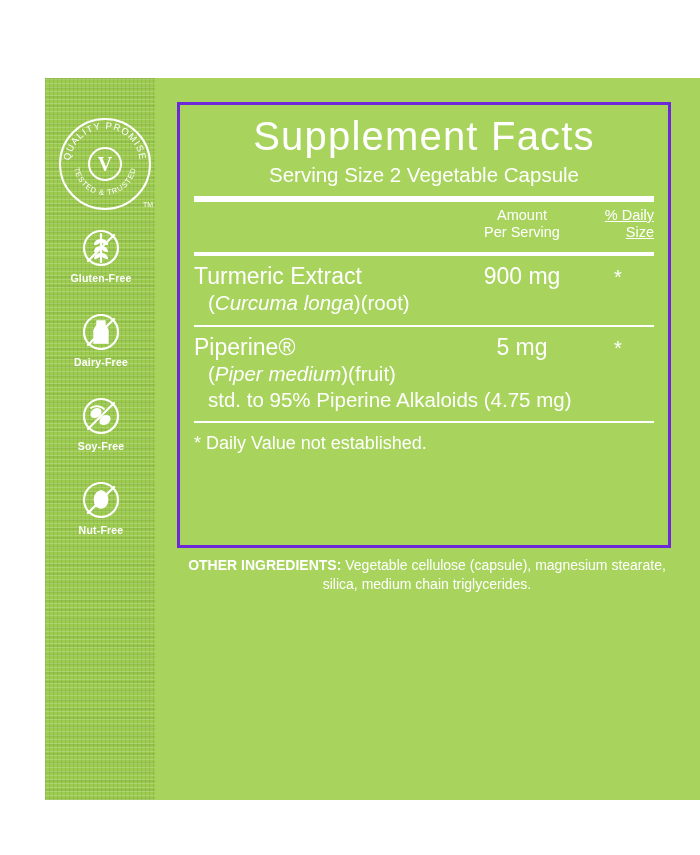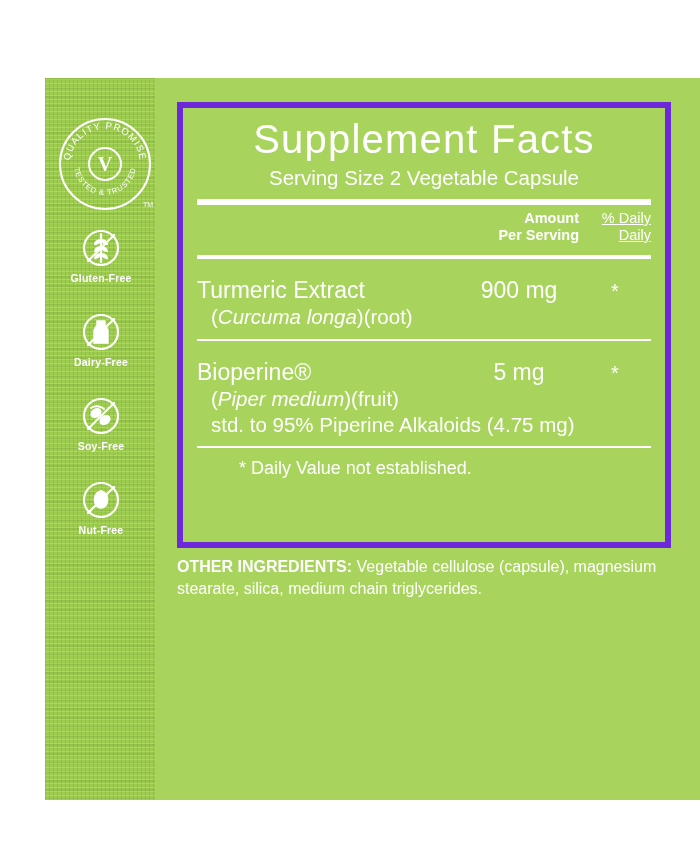--- a/index.html
+++ b/index.html
@@ -122,21 +122,21 @@
   #icon-soy    { top: 316px; }
   #icon-nut    { top: 400px; }
 
   
   #facts-box {
     position: absolute;
     left: 132px;
     top: 24px;
     width: 494px;
     height: 446px;
-    border: 6px solid #6d28d9;
+    border: 3px solid #6d28d9;
     box-sizing: border-box;
     padding: 0 14px;
   }
   #facts-title {
     color: #ffffff;
     font-size: 40px;
     letter-spacing: 1.2px;
     text-align: center;
     margin-top: 10px;
     line-height: 1.05;
@@ -159,34 +159,33 @@
   #amount-head {
     display: flex;
     justify-content: flex-end;
     color: #ffffff;
     font-size: 14.5px;
     line-height: 1.15;
     margin-top: 5px;
     padding-bottom: 3px;
   }
   #amount-head .col-amount {
-    text-align: right;
+    text-align: center;
     width: 120px;
-    font-weight: bold;
   }
   #amount-head .col-dv {
     text-align: right;
     width: 72px;
     text-decoration: underline;
   }
 
   .nutrient-row {
     color: #ffffff;
     position: relative;
-    padding-top: 18px;
+    padding-top: 7px;
   }
   .nutrient-line1 {
     display: flex;
     align-items: baseline;
   }
   .nutrient-name {
     font-size: 23px;
     flex: 1;
   }
   .nutrient-amount {
@@ -203,31 +202,31 @@
     font-size: 20.5px;
     padding-left: 14px;
     line-height: 1.25;
   }
   .nutrient-sub em { font-style: italic; margin-top: 25px; }
 
   #footnote {
     color: #ffffff;
     font-size: 18px;
     margin-top: 10px;
-    margin-left: 42px;
   }
 
   #other-ingredients {
     position: absolute;
     left: 132px;
     top: 478px;
     width: 500px;
     color: #ffffff;
-    font-size: 16px;
+    font-size: 14px;
     line-height: 1.35;
+    text-align: center;
   }
   #other-ingredients b { font-weight: bold; }
 </style>
 </head>
 <body>
 
 <div id="label-panel">
 
   <div id="texture-strip"></div>
 
@@ -317,42 +316,42 @@
 
     <div class="rule thick"></div>
 
     <div id="amount-head">
       <div class="col-amount">
         <div>Amount</div>
         <div>Per Serving</div>
       </div>
       <div class="col-dv">
         <div>% Daily</div>
-        <div>Daily</div>
+        <div>Size</div>
       </div>
     </div>
 
     <div class="rule"></div>
 
     <div class="nutrient-row">
       <div class="nutrient-line1">
         <div class="nutrient-name">Turmeric Extract</div>
         <div class="nutrient-amount">900 mg</div>
         <div class="nutrient-dv">*</div>
       </div>
       <div class="nutrient-sub">
         <span>(</span><em>Curcuma longa</em><span>)(root)</span>
       </div>
     </div>
 
     <div class="rule thin"></div>
 
     <div class="nutrient-row">
       <div class="nutrient-line1">
-        <div class="nutrient-name">Bioperine®</div>
+        <div class="nutrient-name">Piperine®</div>
         <div class="nutrient-amount">5 mg</div>
         <div class="nutrient-dv">*</div>
       </div>
       <div class="nutrient-sub">
         <span>(</span><em>Piper medium</em><span>)(fruit)</span>
       </div>
       <div class="nutrient-sub">std. to 95% Piperine Alkaloids (4.75 mg)</div>
     </div>
 
     <div class="rule thin"></div>

